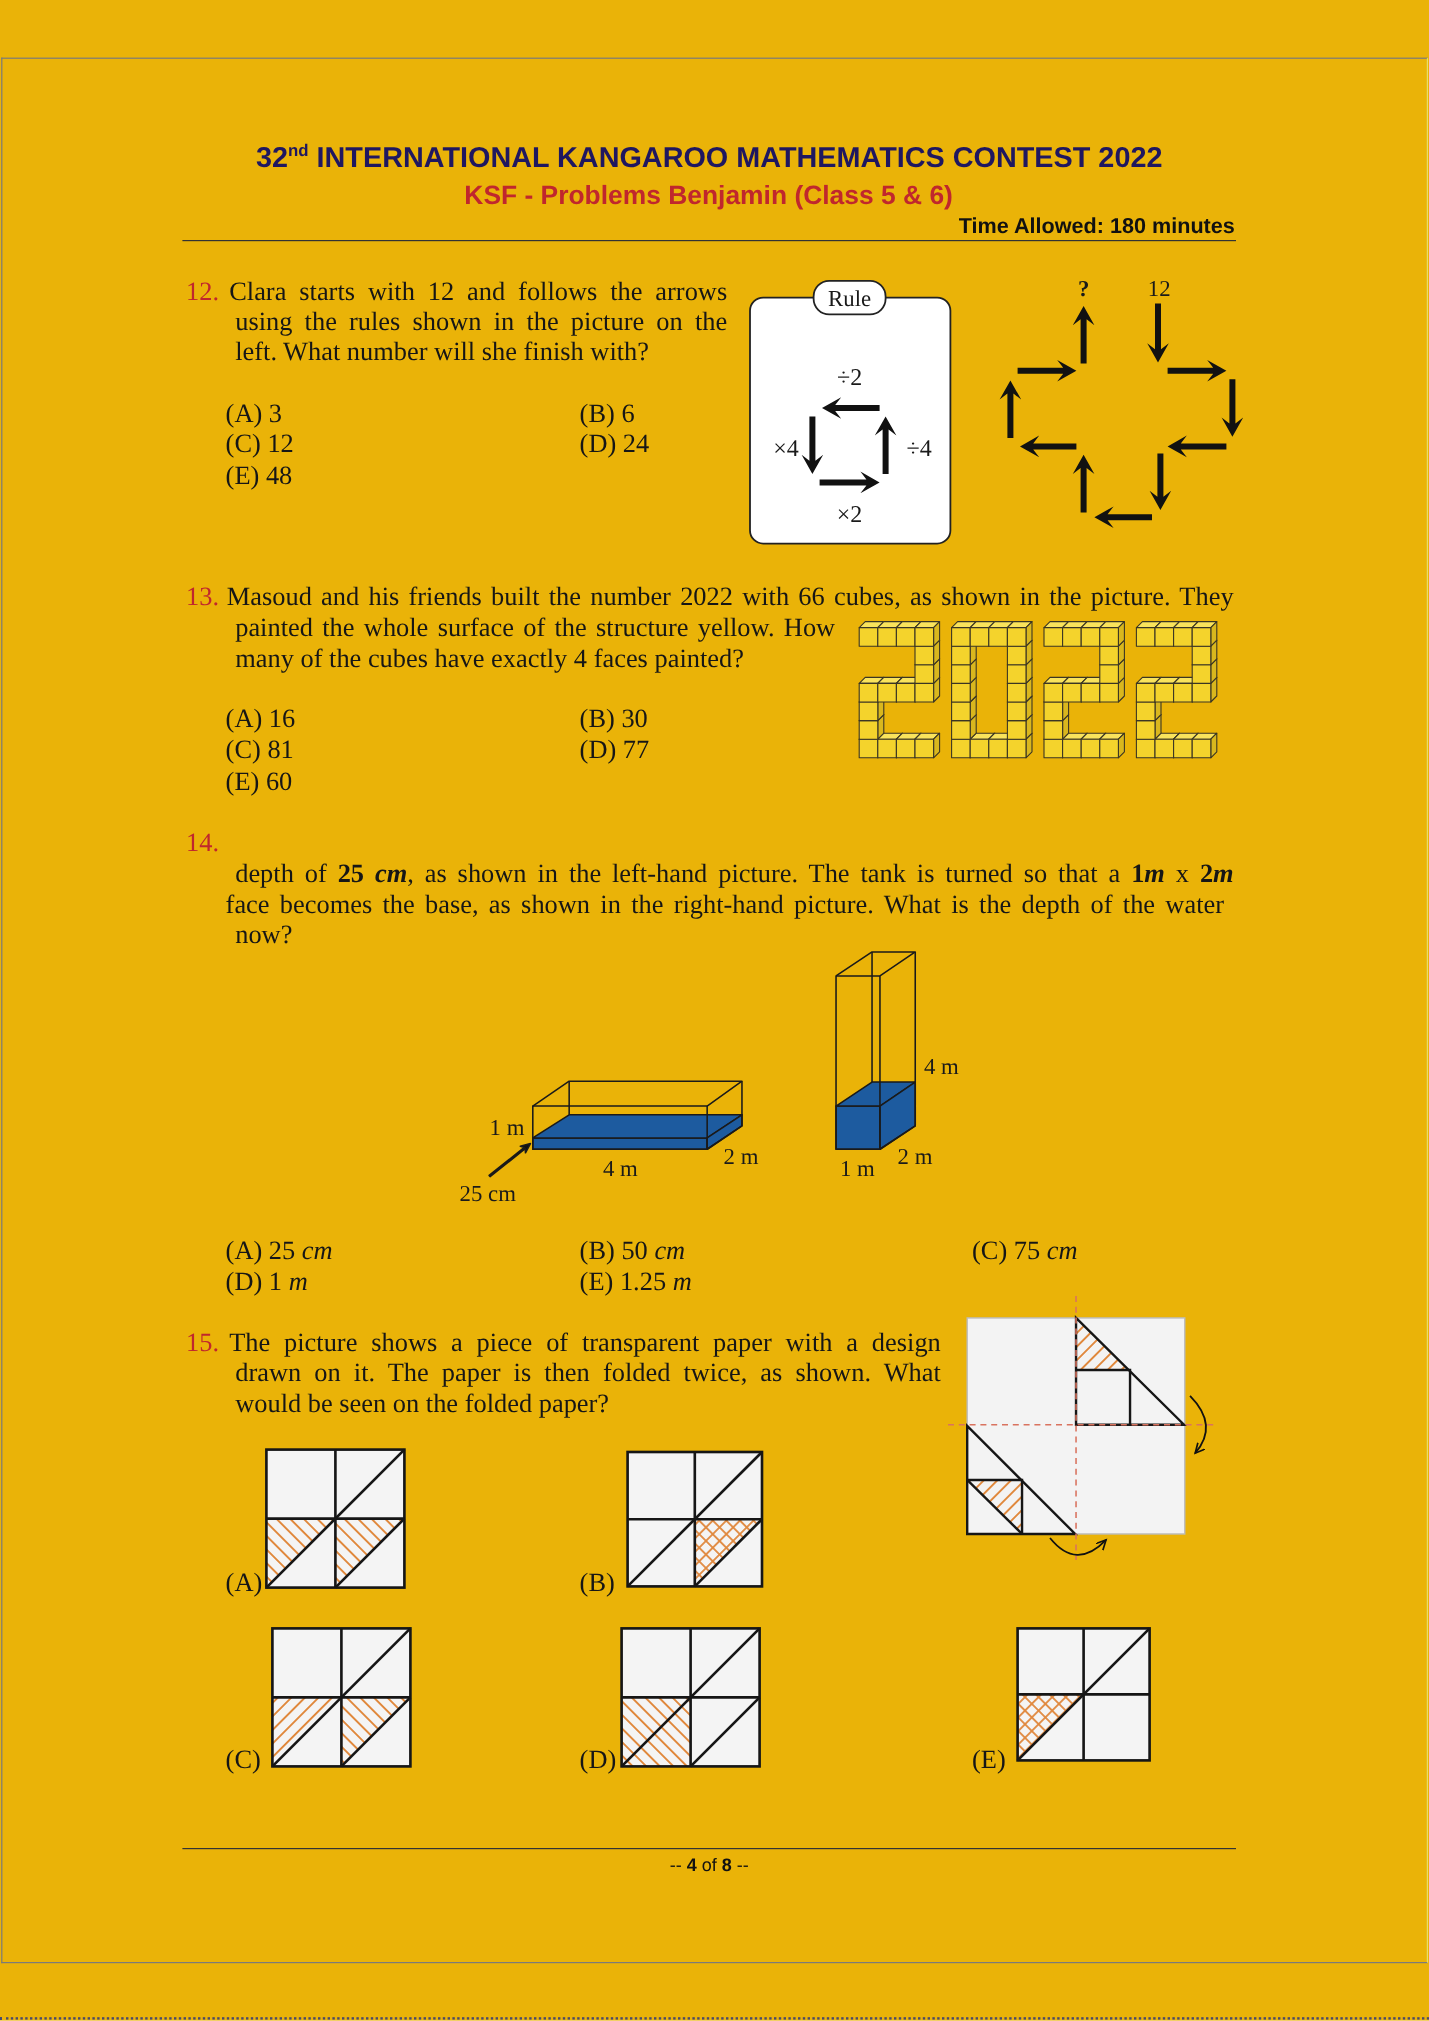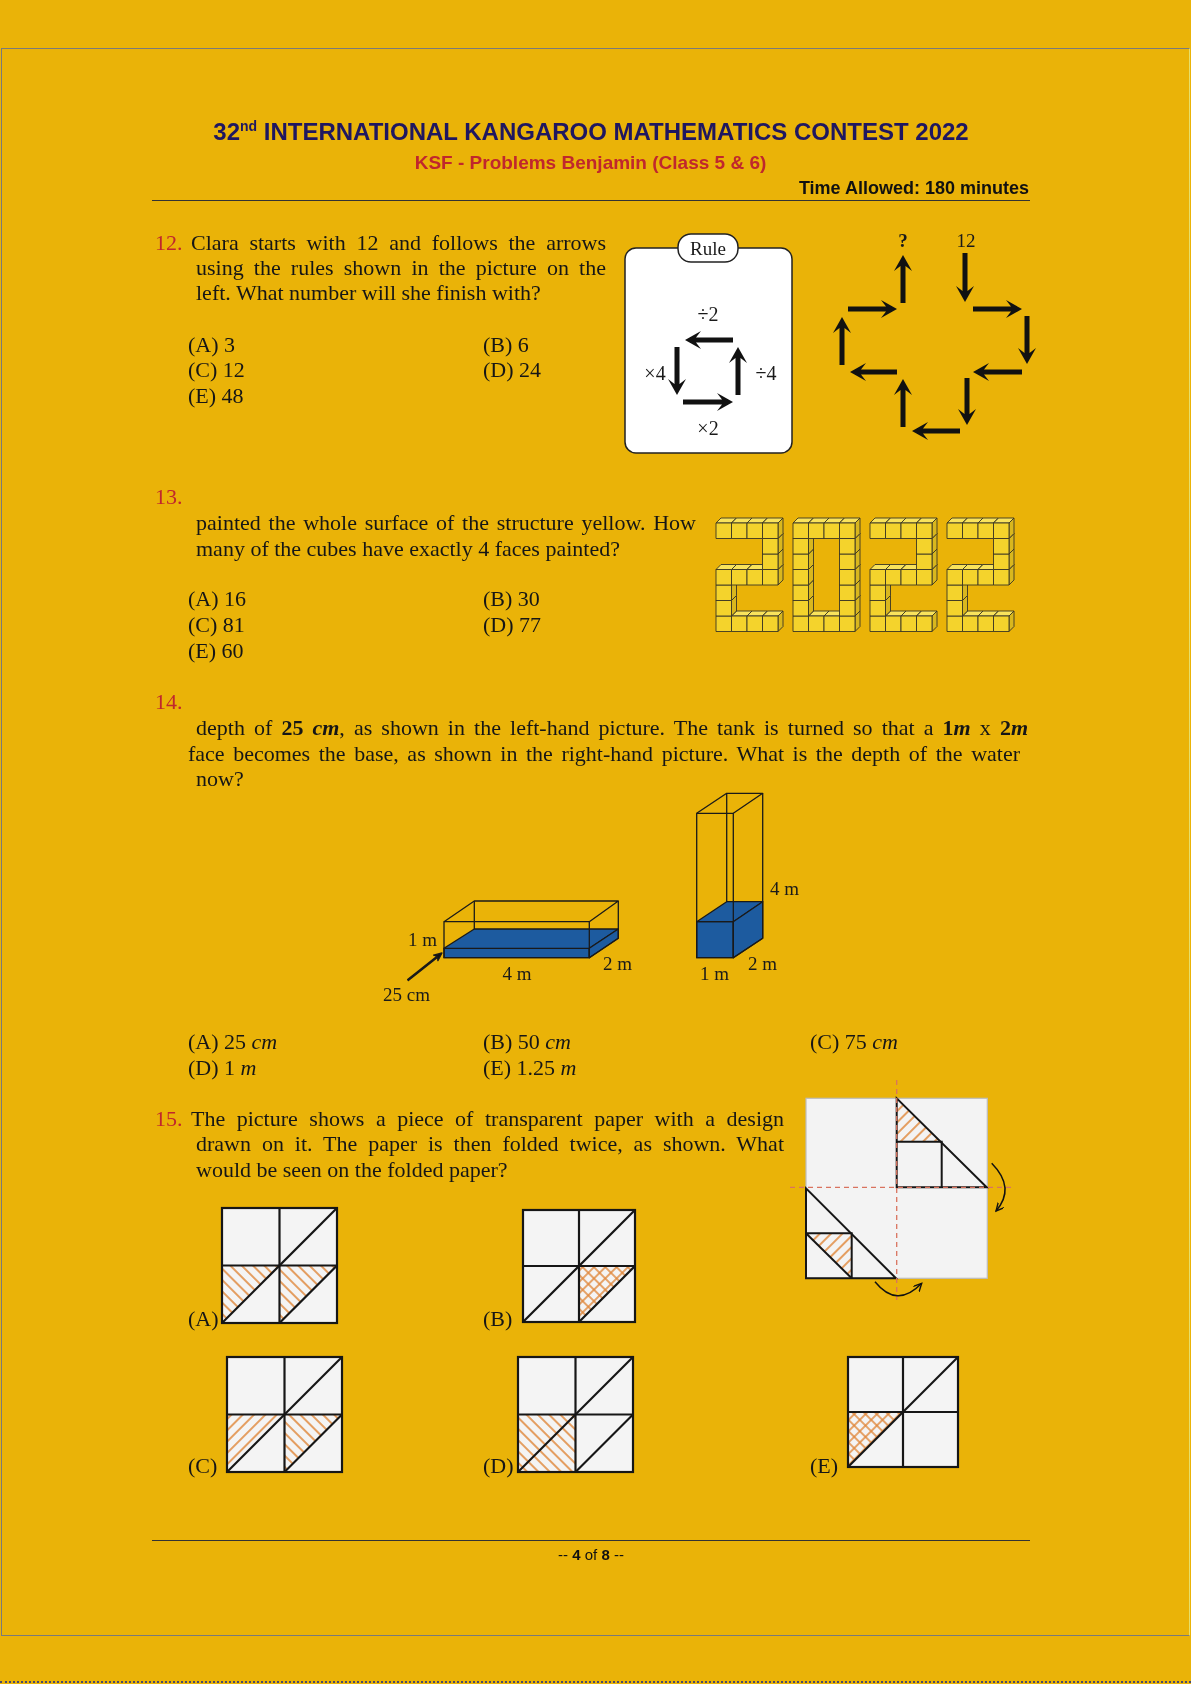--- a/index.html
+++ b/index.html
@@ -4,21 +4,21 @@
 <style>
   :root{
     --title:#1f1760; --red:#c0272d; --water:#1d5b9f; --cube:#f4d32c; --hatch:#e0883c;
   }
   html,body{margin:0;padding:0;background:#fff;}
   .page{position:relative;width:1191px;height:1684px;background:#eab308;overflow:hidden;}
   .frame{position:absolute;left:1px;top:48px;width:1187px;height:1586px;border:1px solid #7a7a7a;border-right-color:#e6df6a;}
   .bottom-dots{position:absolute;left:0;top:1681px;width:1191px;height:0;border-top:2px dotted #4a4a6a;}
   .title{position:absolute;left:0;top:117px;width:1182px;text-align:center;font-family:"Liberation Sans",sans-serif;font-weight:bold;font-size:24px;line-height:30px;color:var(--title);white-space:nowrap;}
   .title sup{font-size:14px;vertical-align:9px;line-height:0;}
-  .subtitle{position:absolute;left:0;top:151px;width:1181px;text-align:center;font-family:"Liberation Sans",sans-serif;font-weight:bold;font-size:19px;line-height:24px;color:var(--red);white-space:nowrap;}
+  .subtitle{position:absolute;left:0;top:151px;width:1181px;text-align:center;font-family:"Liberation Sans",sans-serif;font-weight:bold;font-size:22px;line-height:24px;color:var(--red);white-space:nowrap;}
   .time{position:absolute;right:162px;top:177px;font-family:"Liberation Sans",sans-serif;font-weight:bold;font-size:18px;line-height:22px;color:#111;white-space:nowrap;}
   .rule{position:absolute;left:152px;width:878px;height:0;border-top:1.6px solid #333;}
   .t{position:absolute;font-family:"Liberation Serif",serif;font-size:22px;line-height:25px;color:#161616;white-space:nowrap;}
   .jl{white-space:normal;text-align:justify;text-align-last:justify;}
   .qnum{color:var(--red);}
   .s-b{font-weight:bold;}
   .s-bi{font-weight:bold;font-style:italic;}
   .opt i{font-style:italic;}
   .footer{position:absolute;left:0;top:1545px;width:1182px;text-align:center;font-family:"Liberation Sans",sans-serif;font-size:15px;line-height:20px;color:#111;}
   .footer b{font-weight:bold;}
@@ -41,20 +41,21 @@
   <div class="t jl" style="left:191px;top:230px;width:415px">Clara starts with 12 and follows the arrows</div>
   <div class="t jl" style="left:196px;top:255px;width:410px">using the rules shown in the picture on the</div>
   <div class="t" style="left:196px;top:280px">left. What number will she finish with?</div>
   <div class="t opt" style="left:188px;top:332px"><span>(A)</span> <span>3</span></div>
   <div class="t opt" style="left:483px;top:332px"><span>(B)</span> <span>6</span></div>
   <div class="t opt" style="left:188px;top:357px"><span>(C)</span> <span>12</span></div>
   <div class="t opt" style="left:483px;top:357px"><span>(D)</span> <span>24</span></div>
   <div class="t opt" style="left:188px;top:383px"><span>(E)</span> <span>48</span></div>
 
   <div class="t qnum" style="left:155px;top:484px">13.</div>
+  <div class="t jl" style="left:189px;top:484px;width:839px">Masoud and his friends built the number 2022 with 66 cubes, as shown in the picture. They</div>
   <div class="t jl" style="left:196px;top:510px;width:500px">painted the whole surface of the structure yellow. How</div>
   <div class="t" style="left:196px;top:536px">many of the cubes have exactly 4 faces painted?</div>
   <div class="t opt" style="left:188px;top:586px"><span>(A)</span> <span>16</span></div>
   <div class="t opt" style="left:483px;top:586px"><span>(B)</span> <span>30</span></div>
   <div class="t opt" style="left:188px;top:612px"><span>(C)</span> <span>81</span></div>
   <div class="t opt" style="left:483px;top:612px"><span>(D)</span> <span>77</span></div>
   <div class="t opt" style="left:188px;top:638px"><span>(E)</span> <span>60</span></div>
 
   <div class="t qnum" style="left:155px;top:689px">14.</div>
   <div class="t jl" style="left:196px;top:715px;width:832px"><span>depth of </span><span class="s-b">25 </span><span class="s-bi">cm</span><span>, as shown in the left-hand picture. The tank is turned so that a </span><span class="s-b">1</span><span class="s-bi">m</span><span> x </span><span class="s-b">2</span><span class="s-bi">m</span></div>

